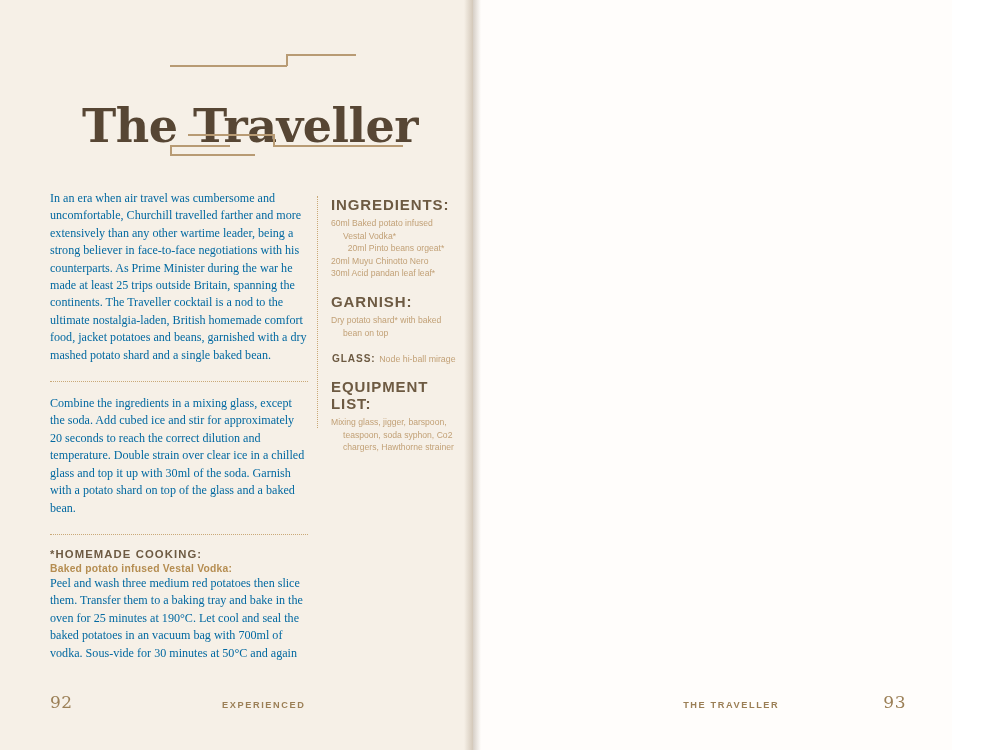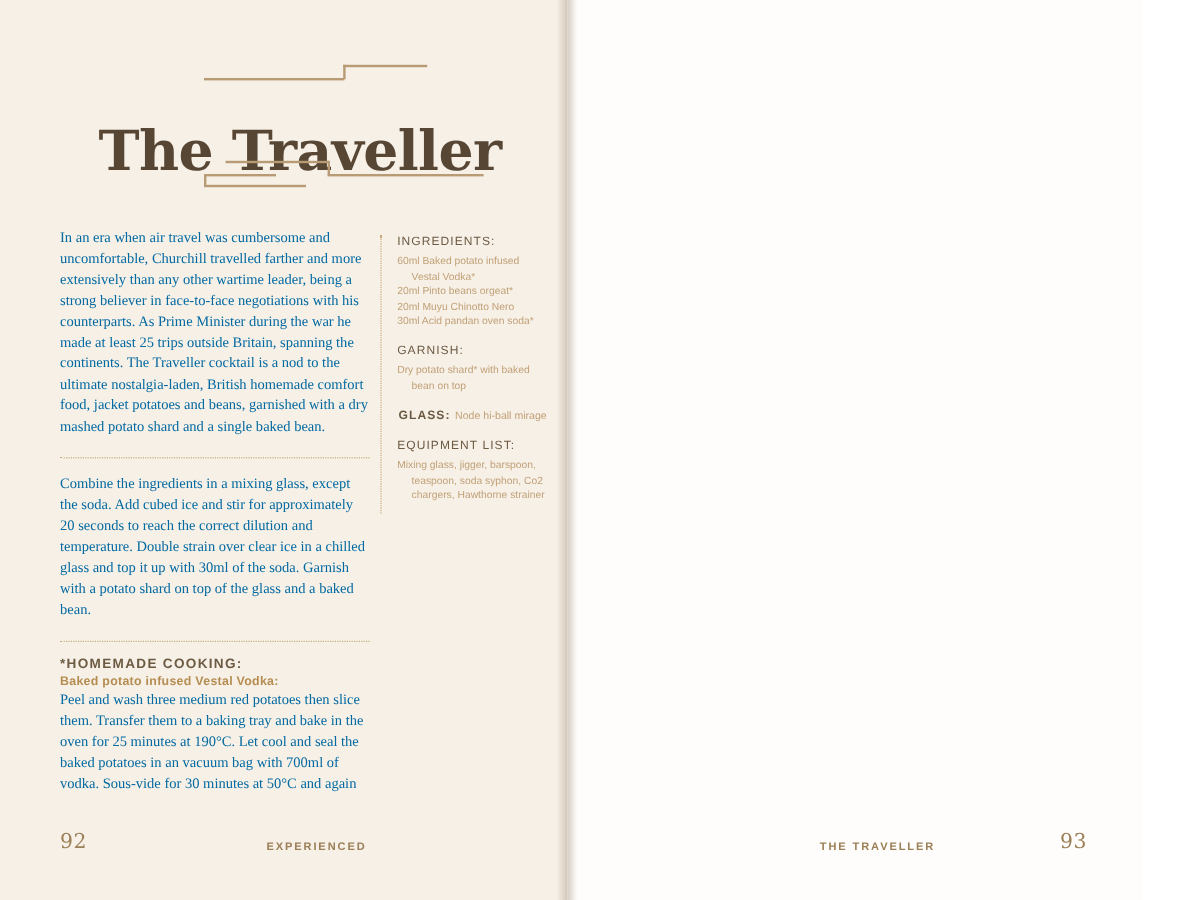--- a/index.html
+++ b/index.html
@@ -72,21 +72,21 @@
   }
 
   
   .vdots{
     position:absolute;left:317px;top:196px;width:0;height:232px;
     border-left:1.4px dotted #c9a978;
   }
   .lside{position:absolute;left:331px;top:196px;width:130px;}
   .side-head{
     font-family:"Liberation Sans", sans-serif;
-    font-weight:400;font-size:10px;letter-spacing:0.9px;
+    font-weight:700;font-size:15px;letter-spacing:0.9px;
     color:#6d5a42;text-transform:uppercase;margin:0 0 4px 0;
   }
   .side-text{
     font-family:"Liberation Sans", sans-serif;
     font-size:8.6px;line-height:12.6px;color:#c2a177;margin:0;
   }
   .side-text .ind{display:block;padding-left:12px;}
   .side-gap{height:13px;}
   .glass-line{
     font-family:"Liberation Sans", sans-serif;
@@ -147,23 +147,23 @@
       <p class="body-text">Peel and wash three medium red potatoes then slice them. Transfer them to a baking tray and bake in the oven for 25 minutes at 190°C. Let cool and seal the baked potatoes in an vacuum bag with 700ml of vodka. Sous-vide for 30 minutes at 50°C and again</p>
     </div>
 
     <div class="vdots"></div>
 
     <div class="lside">
       <h2 class="side-head">INGREDIENTS:</h2>
       <p class="side-text">
           <span class="" style="display: block;">60ml Baked potato infused</span>
           <span class="ind" style="display: block;">Vestal Vodka*</span>
-          <span class="" style="display: block;">20ml Pinto beans orgeat*</span>
+          <span class="" style="display: block; text-align: center;">20ml Pinto beans orgeat*</span>
           <span class="" style="display: block;">20ml Muyu Chinotto Nero</span>
-          <span class="" style="display: block;">30ml Acid pandan oven soda*</span>
+          <span class="" style="display: block;">30ml Acid pandan leaf leaf*</span>
         </p>
       <div class="side-gap"></div>
 
       <h2 class="side-head">GARNISH:</h2>
       <p class="side-text">
           <span class="" style="display: block;">Dry potato shard* with baked</span>
           <span class="ind" style="display: block;">bean on top</span>
         </p>
       <div class="side-gap"></div>
 

